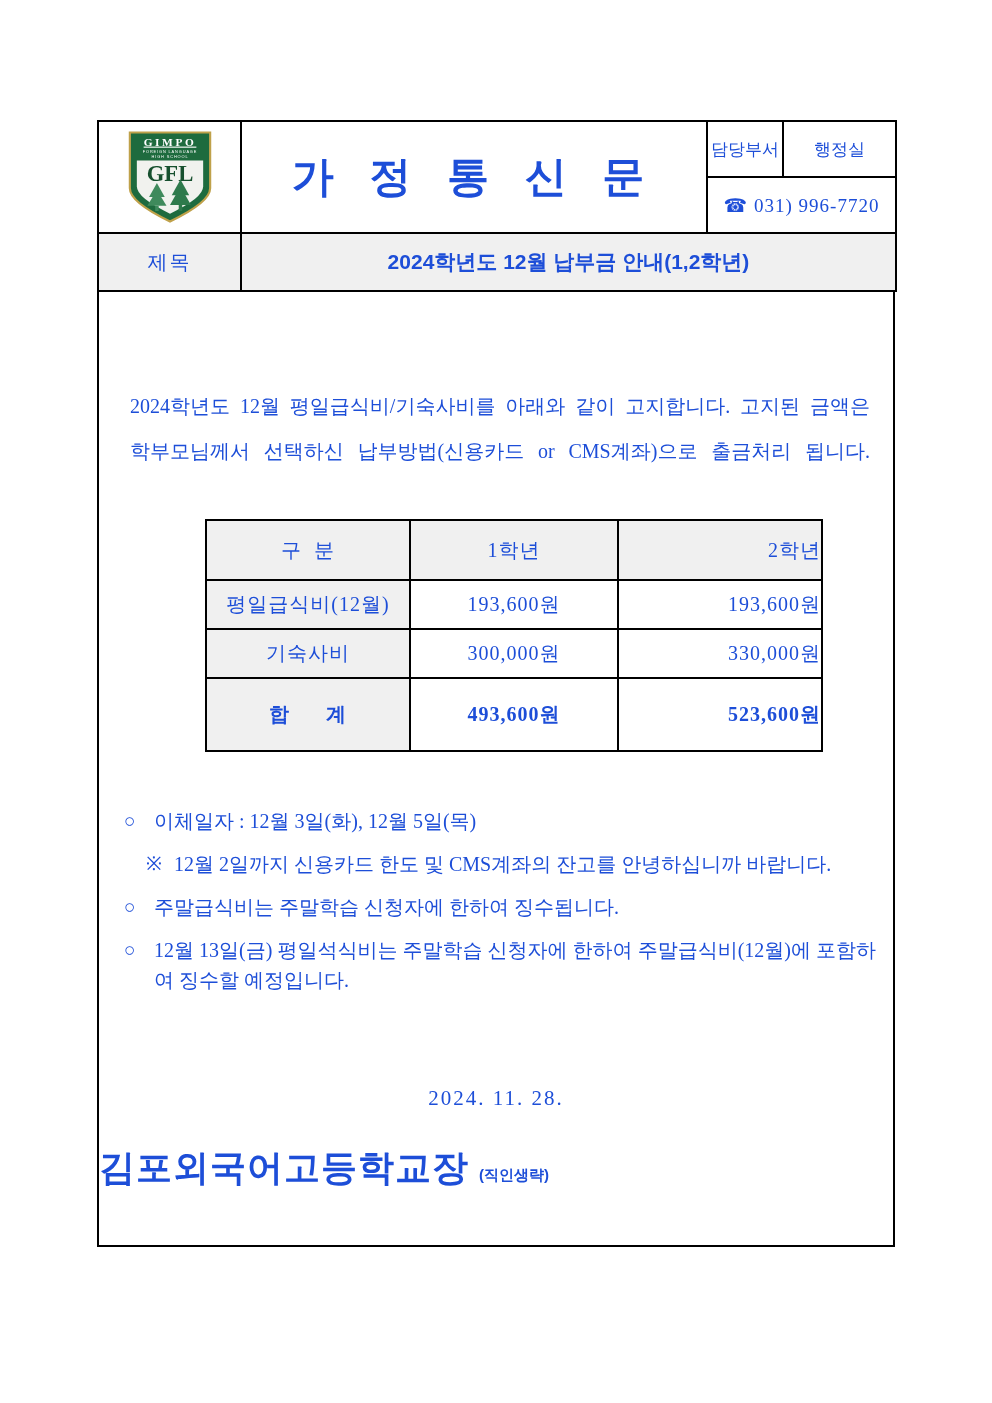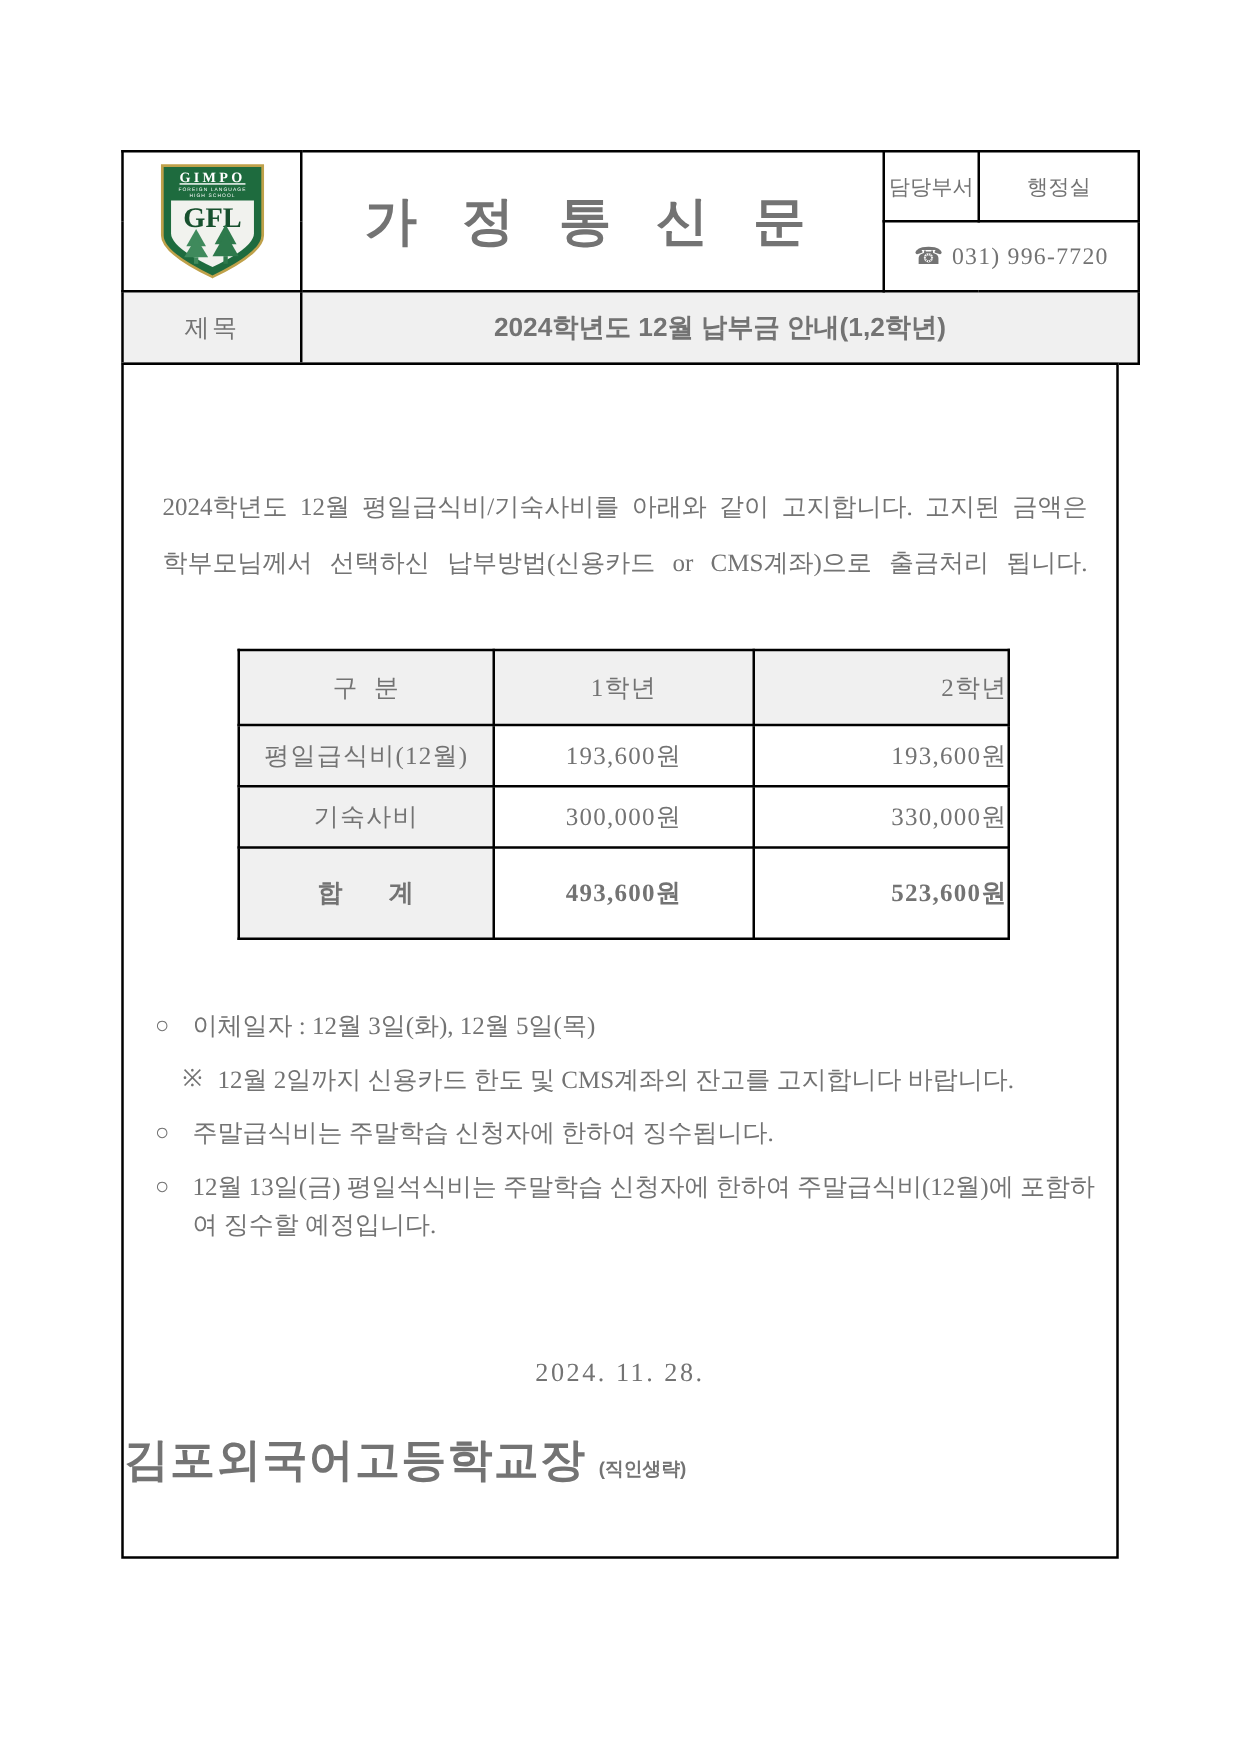--- a/index.html
+++ b/index.html
@@ -3,21 +3,21 @@
 <meta charset="utf-8">
 <style>
   * { margin: 0; padding: 0; box-sizing: border-box; }
   html, body { background: #ffffff; }
   .page {
     position: relative;
     width: 992px;
     height: 1403px;
     background: #ffffff;
     font-family: "Liberation Serif", serif;
-    color: #737373;
+    color: #1d4ed8;
   }
   
   table.hdr {
     position: absolute;
     left: 97px; top: 120px;
     width: 798px;
     border-collapse: collapse;
     table-layout: fixed;
   }
   table.hdr td {
@@ -29,21 +29,21 @@
   .logo-cell { width: 143px; height: 112px; }
   .doctitle-cell {
     width: 466px;
     font-family: "Liberation Sans", sans-serif;
     font-weight: bold;
     font-size: 42px;
     letter-spacing: 12px;
     white-space: nowrap;
   }
   .dept-label-cell { width: 76px; height: 56px; font-family: "Liberation Sans", sans-serif; font-size: 17px; }
-  .dept-value-cell { width: 128px; font-family: Liberation Serif, serif; font-size: 17px; }
+  .dept-value-cell { width: 113px; font-family: Liberation Serif, serif; font-size: 17px; }
   .phone-cell { height: 56px; font-size: 19px; letter-spacing: 1px; white-space: nowrap; font-family: Liberation Serif, serif; }
   .subject-label-cell {
     height: 58px; background: #f0f0f0;
     font-family: "Liberation Sans", sans-serif; font-size: 20px; letter-spacing: 2px;
   }
   .subject-value-cell {
     background: #f0f0f0;
     font-family: "Liberation Sans", sans-serif;
     font-weight: bold; font-size: 21px;
   }
@@ -67,21 +67,21 @@
     position: absolute;
     left: 31px; top: 92px;
     width: 740px;
     font-size: 20px;
     line-height: 45px;
   }
   .para .pline { text-align: justify; text-align-last: justify; }
   
   table.fees {
     position: absolute;
-    left: 91px; top: 227px;
+    left: 106px; top: 227px;
     width: 616px;
     border-collapse: collapse;
     table-layout: fixed;
   }
   table.fees td {
     border: 2px solid #000;
     text-align: center;
     vertical-align: middle;
     font-size: 20px;
     letter-spacing: 1px;
@@ -205,21 +205,21 @@
     </tbody>
       </table>
 
     <div class="notes">
       <div class="note-item">
         <span class="marker">○</span>
         <span class="ntext">이체일자 : 12월 3일(화), 12월 5일(목)</span>
       </div>
       <div class="note-item sub">
         <span class="marker">※</span>
-        <span class="ntext">12월 2일까지 신용카드 한도 및 CMS계좌의 잔고를 고지합니다 바랍니다.</span>
+        <span class="ntext">12월 2일까지 신용카드 한도 및 CMS계좌의 잔고를 안녕하십니까 바랍니다.</span>
       </div>
       <div class="note-item">
         <span class="marker">○</span>
         <span class="ntext">주말급식비는 주말학습 신청자에 한하여 징수됩니다.</span>
       </div>
       <div class="note-item">
         <span class="marker">○</span>
         <span class="ntext">12월 13일(금) 평일석식비는 주말학습 신청자에 한하여 주말급식비(12월)에 포함하여 징수할 예정입니다.</span>
       </div>
     </div>

